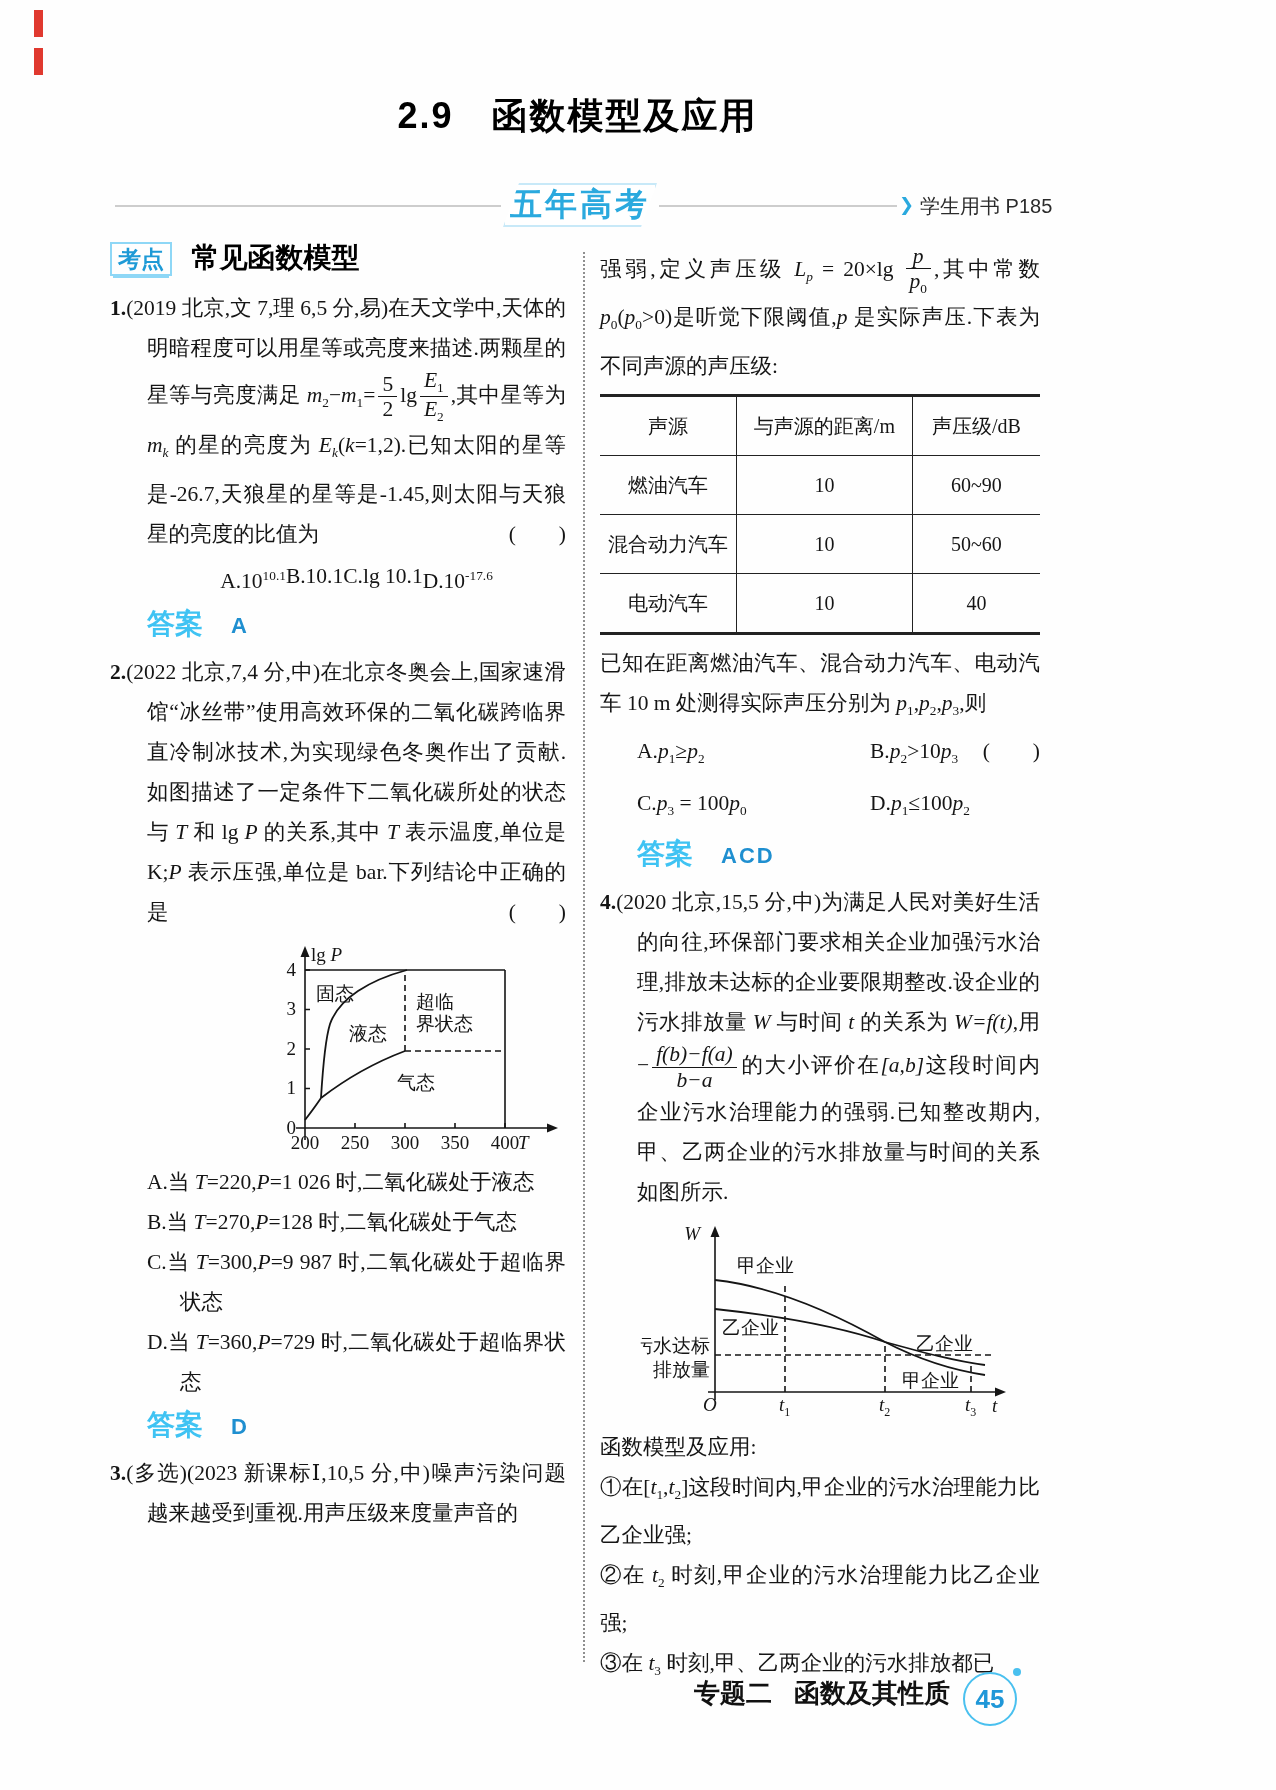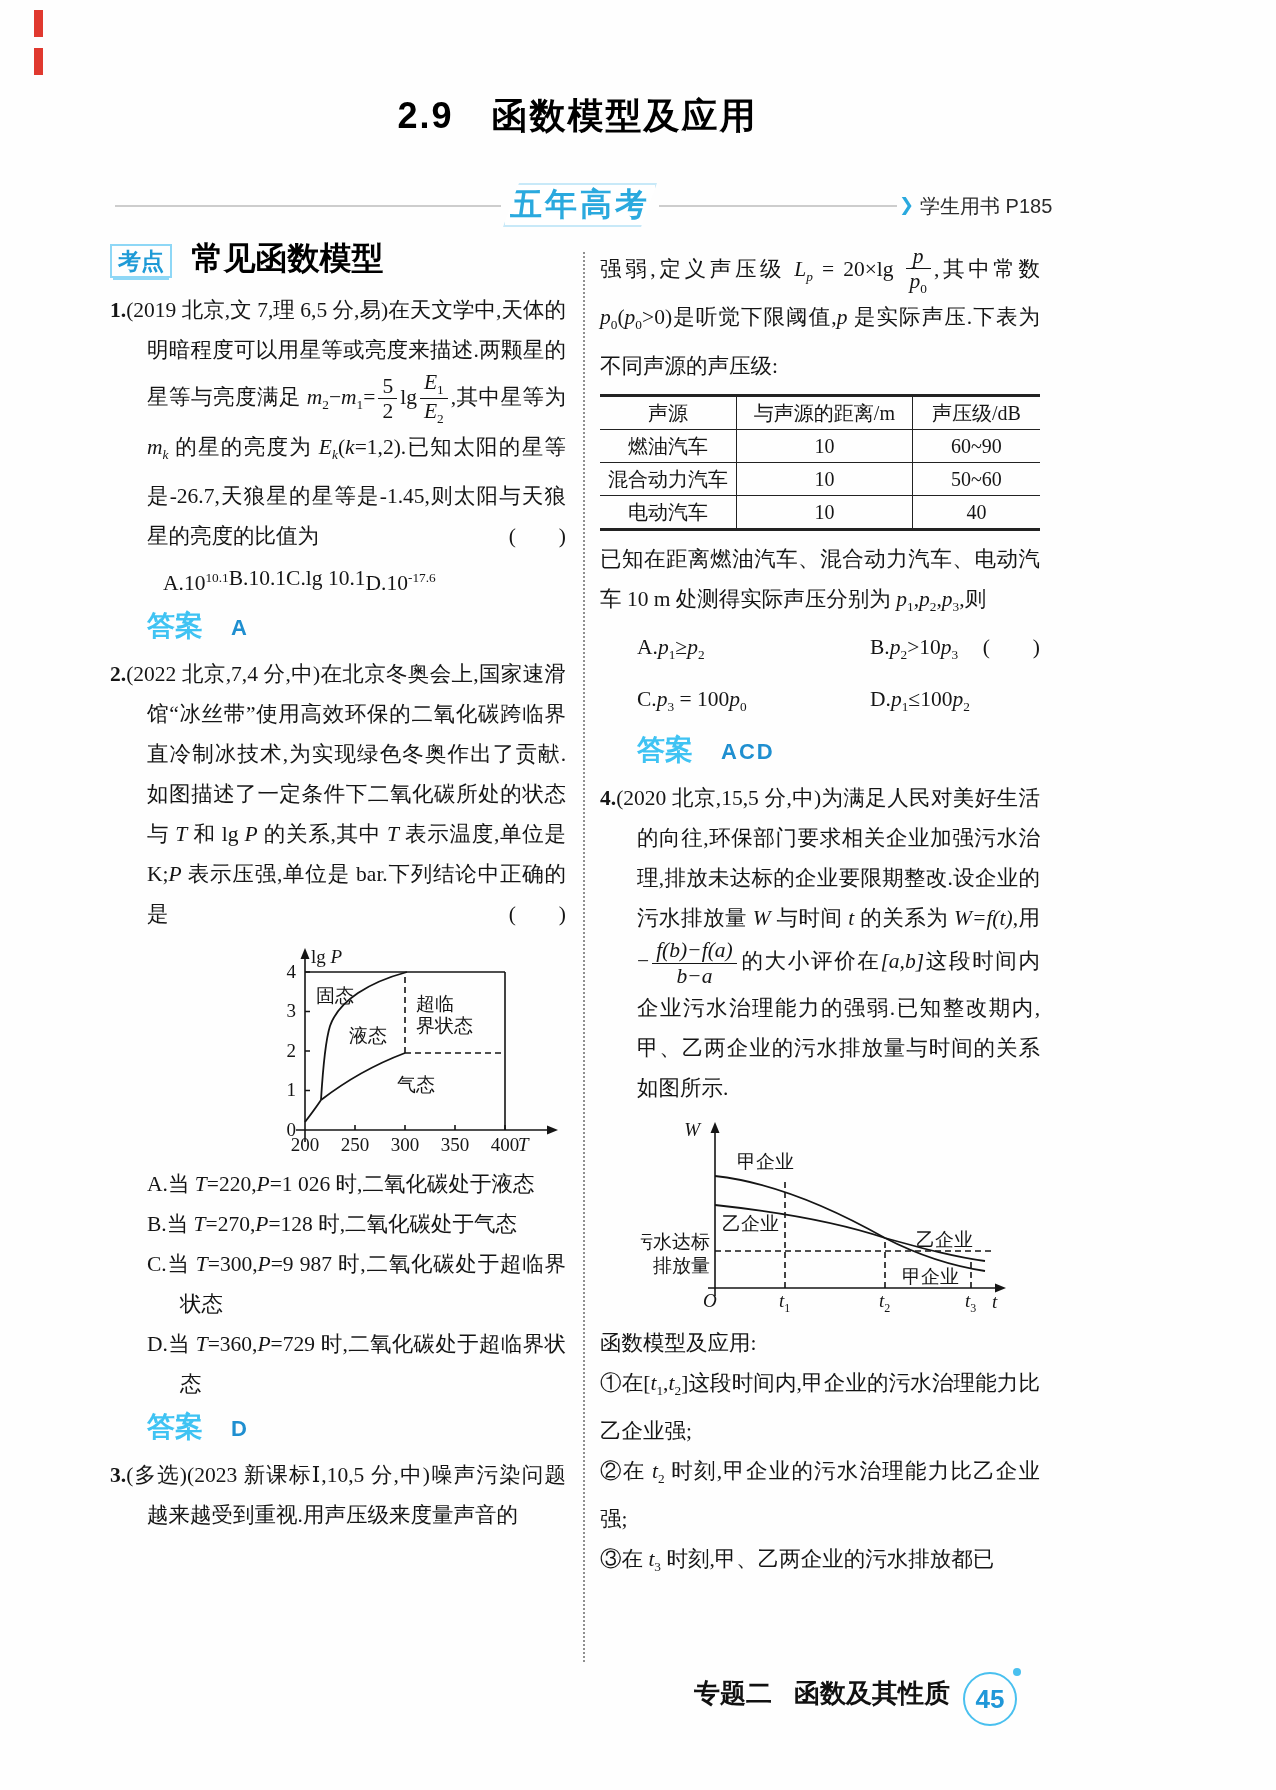--- a/index.html
+++ b/index.html
@@ -20,49 +20,49 @@
   .book-ref{position:absolute;left:920px;top:193px;font-size:20px;color:#2b2b2b;
         font-family:"Liberation Sans","DejaVu Sans",sans-serif;}
   .divider{position:absolute;left:583px;top:252px;height:1410px;border-left:2px dotted #8f8f8f;}
   .col{position:absolute;font-size:21.5px;line-height:40px;text-align:justify;}
   .col-left{left:110px;top:240px;width:456px;}
   .col-right{left:600px;top:244px;width:440px;}
   .kaodian{margin-bottom:10px;line-height:36px;}
   .kd-badge{display:inline-block;color:#1e9ad6;font-family:"Liberation Sans","DejaVu Sans",sans-serif;
         font-weight:bold;font-size:23px;border:2px solid #8ed7f6;box-shadow:0 5px 0 -3px #8ed7f6;
         padding:0 6px;line-height:30px;}
-  .kd-title{font-family:"Liberation Sans","DejaVu Sans",sans-serif;font-weight:bold;font-size:32px;
+  .kd-title{font-family:"Liberation Sans","DejaVu Sans",sans-serif;font-weight:bold;font-size:28px;
         margin-left:14px;color:#000;}
   .para{margin:0;padding-left:37px;text-indent:-37px;}
   .qnum{font-weight:bold;}
   .bracket{float:right;}
   .mv{font-style:italic;}
   sub,sup{font-size:0.62em;}
   sub.it{font-style:italic;}
   .frac{display:inline-block;vertical-align:middle;text-align:center;line-height:1.12;margin:0 3px;text-indent:0;}
   .fnum{display:block;padding:0 4px;border-bottom:1.6px solid #151515;}
   .fden{display:block;padding:0 4px;}
-  .opt-row{display:flex;justify-content:flex-start;padding-left:37px;margin:2px 16px;}
+  .opt-row{display:flex;justify-content:center;padding-left:37px;margin:2px 0;}
   .opts-block{padding-left:37px;}
   .optline{margin:0;padding-left:33px;text-indent:-33px;}
   .opt-grid{display:grid;grid-template-columns:233px 1fr;padding-left:37px;row-gap:4px;}
   .answer{padding-left:37px;margin:3px 0 6px;}
   .ans-label{color:#3fc3f3;font-family:"Liberation Sans","DejaVu Sans",sans-serif;font-weight:bold;font-size:28px;}
   .ans-val{color:#1f8fd0;font-family:"Liberation Sans","DejaVu Sans",sans-serif;font-weight:bold;font-size:22px;
         margin-left:28px;letter-spacing:2px;}
   .chart1-wrap{margin:8px 0 4px 150px;line-height:0;}
   .chart2-wrap{margin:8px 0 2px 40px;line-height:0;}
   svg text{font-family:"Liberation Serif","DejaVu Serif",serif;font-size:19px;fill:#151515;}
   svg .axline{stroke:#151515;stroke-width:1.6;fill:none;}
   svg .curve{stroke:#151515;stroke-width:1.8;fill:none;}
   svg .dash{stroke:#151515;stroke-width:1.6;fill:none;stroke-dasharray:6 4;}
   svg .ah{fill:#151515;stroke:none;}
   .sound-table{border-collapse:collapse;width:100%;margin:8px 0;font-size:20px;text-align:center;
         border-top:3px solid #222;border-bottom:3px solid #222;line-height:26px;}
-  .sound-table th,.sound-table td{border-bottom:1px solid #222;padding:3px 2px;font-weight:normal;margin-left:33px;}
+  .sound-table th,.sound-table td{border-bottom:1px solid #222;padding:16px 2px;font-weight:normal;margin-left:33px;}
   .sound-table td+td,.sound-table th+th{border-left:1px solid #222;}
   .sound-table tbody tr:last-child td{border-bottom:none;}
   .footer-text{position:absolute;left:640px;top:1676px;width:310px;text-align:right;
         font-family:"Liberation Sans","DejaVu Sans",sans-serif;font-weight:bold;font-size:26px;color:#111;}
   .footer-sec{margin-right:22px;}
   .page-circle{position:absolute;left:963px;top:1672px;width:54px;height:54px;border:2px solid #49c0ef;
         border-radius:50%;box-sizing:border-box;display:flex;align-items:center;justify-content:center;
         font-family:"Liberation Sans","DejaVu Sans",sans-serif;font-weight:bold;font-size:26px;color:#1f97d8;}
   .page-dot{position:absolute;left:1013px;top:1668px;width:8px;height:8px;border-radius:50%;background:#49c0ef;}
 </style>

